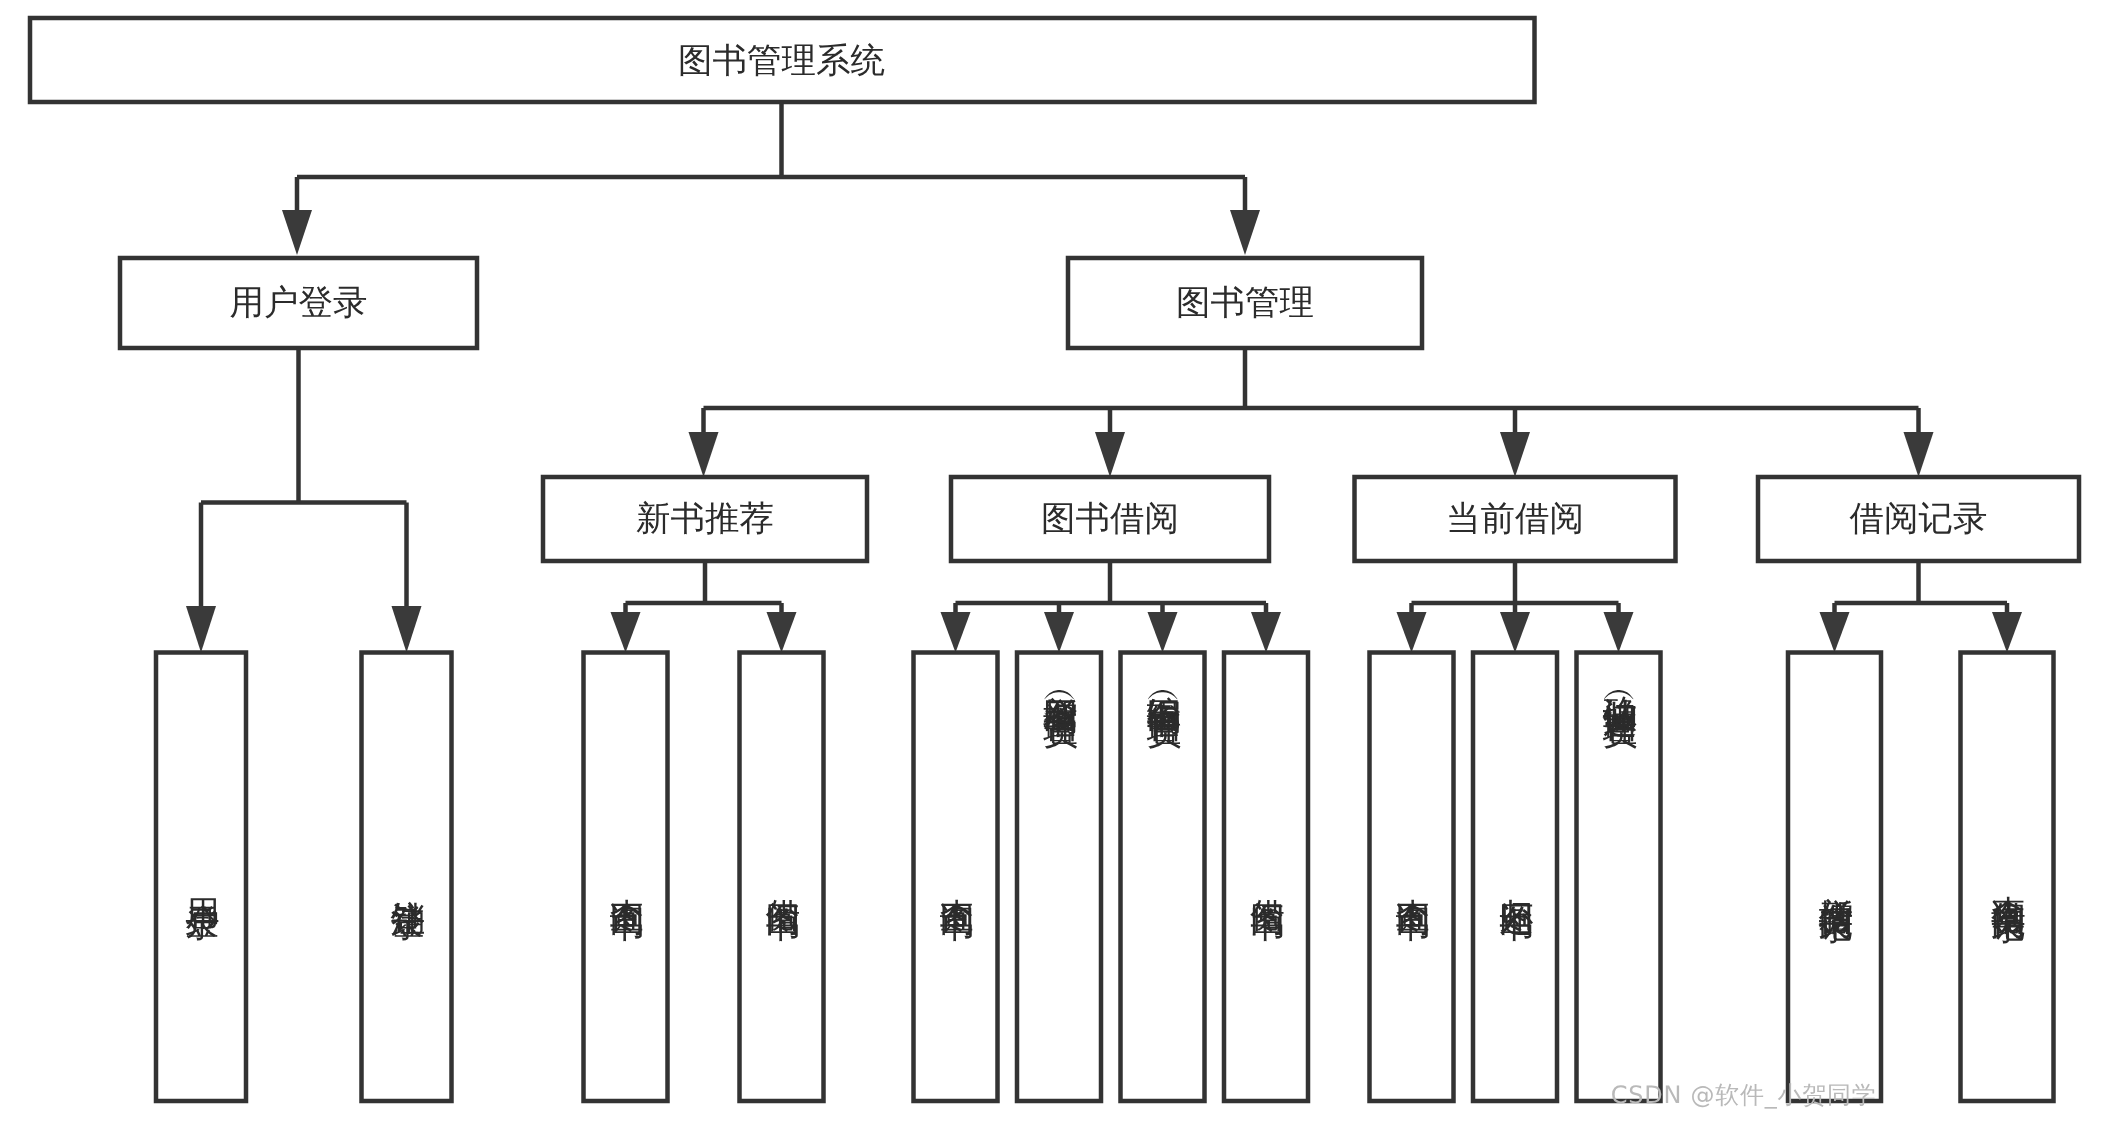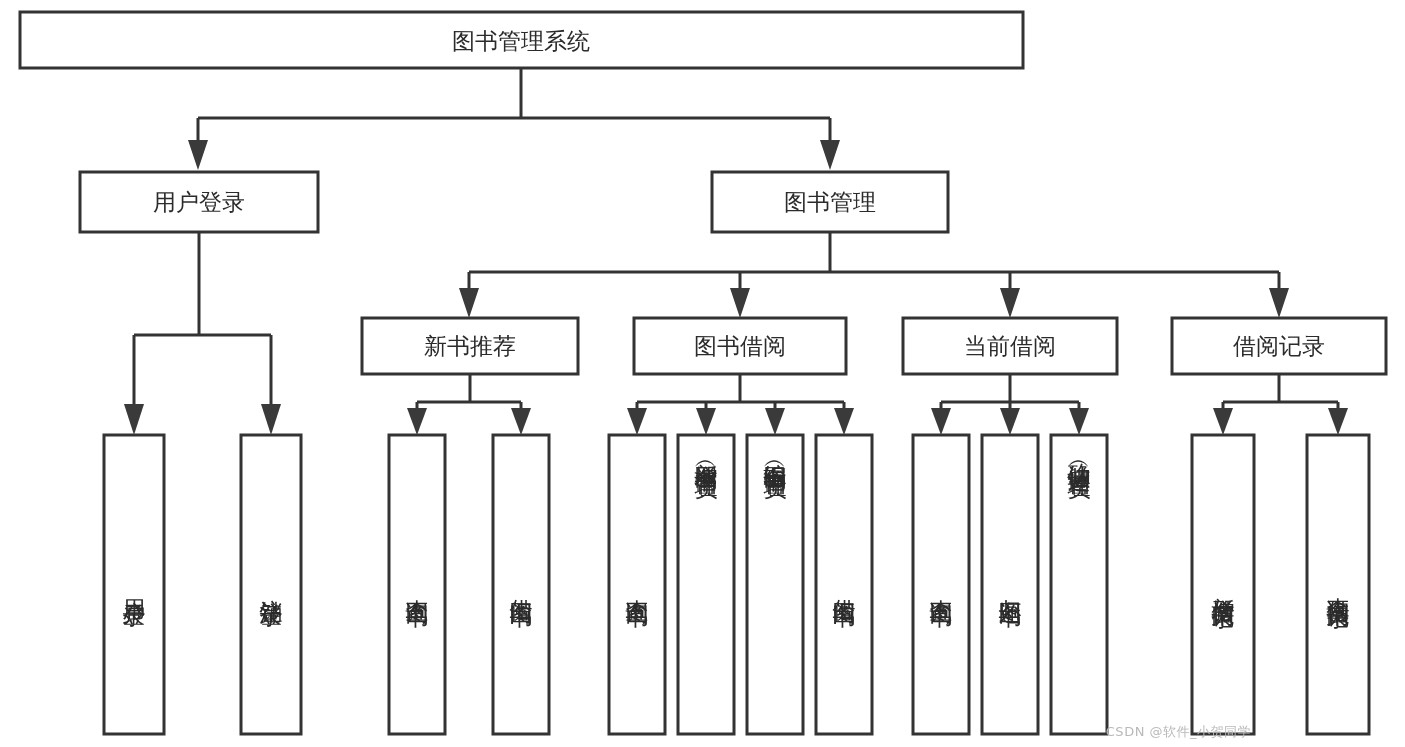--- a/index.html
+++ b/index.html
@@ -63,21 +63,21 @@
     line-height: 1.18;
     letter-spacing: 2px;
     color: #2b2b2b;
     white-space: nowrap;
   }
   .watermark {
     position: absolute;
     right: 8px;
     bottom: 6px;
     font-family: "DejaVu Sans", "Liberation Sans", sans-serif;
-    font-size: 13px;
+    font-size: 16px;
     color: #b9b9b9;
     letter-spacing: 0.5px;
     white-space: nowrap;
   }
 </style>
 </head>
 <body>
 
 <div id="diagram-root">
 

